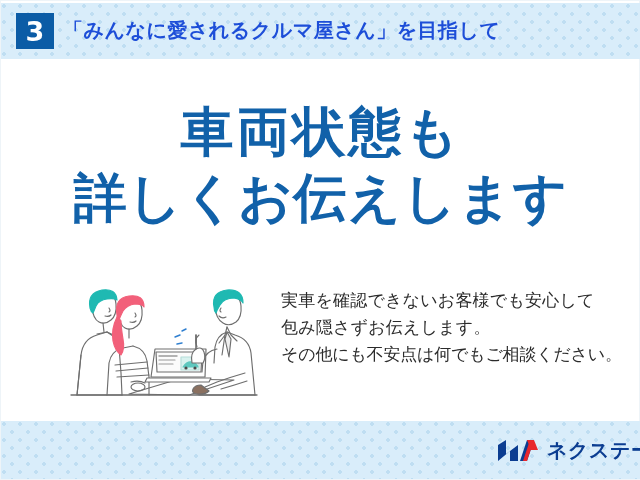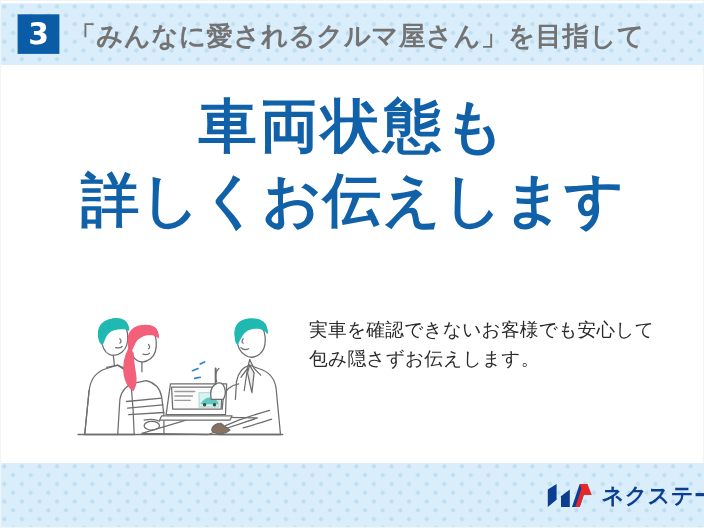--- a/index.html
+++ b/index.html
@@ -32,29 +32,29 @@
     width:38px;height:36px;
     background:#0b5ca6;
     color:#ffffff;
     font-size:27px;font-weight:bold;
     display:flex;align-items:center;justify-content:center;
     letter-spacing:0px;
     font-family:"DejaVu Sans","Liberation Sans",sans-serif;
   }
   #header-title{
     position:absolute;left:62px;top:16px;
-    font-size:24px;font-weight:bold;
-    color:#737373;
+    font-size:20px;font-weight:bold;
+    color:#1d4ed8;
     letter-spacing:0.5px;
     white-space:nowrap;
   }
 
   
   #headline{
-    position:absolute;left:0;top:80px;width:640px;
+    position:absolute;left:0;top:96px;width:640px;
     text-align:center;
     color:#1161a9;
   }
   .headline-line{
     font-size:53px;
     font-weight:bold;
     line-height:70px;
     letter-spacing:2px;
     white-space:nowrap;
   }
@@ -187,20 +187,21 @@
         <path d="M186 96 Q172 100 158 105 L146 110"></path>
         <path d="M188 104 Q176 108 162 112"></path>
         <path d="M142 108 q-6 0 -8 4 q-2 4 4 5 q8 1 12 -3 z" fill="#8a7060" stroke="#6e6e6e"></path>
       </g>
     </svg>
   </div>
 
   <div id="body-copy">
     <div>実車を確認できないお客様でも安心して</div>
     <div>包み隠さずお伝えします。</div>
+    <div id="body-line-4">その他にも不安点は何でもご相談ください。</div>
   </div>
 
   <div id="footer-band" class="band"></div>
 
   <div id="footer-logo">
     <svg id="logo-mark" viewBox="0 0 44 25" xmlns="http://www.w3.org/2000/svg">
       <path d="M2 23 L2 7 L10 2 L10 16 L22 7 L22 23 L14 23 L14 13 L2 23 Z" fill="#0b3d91"></path>
       <path d="M24 23 L31 2 L38 2 L31 23 Z" fill="#0b3d91"></path>
       <path d="M31 2 L38 2 L42 12 L35 12 Z" fill="#e8272c"></path>
       <path d="M27 23 L34 2 L38 2 L31 23 Z" fill="#e8272c"></path>

